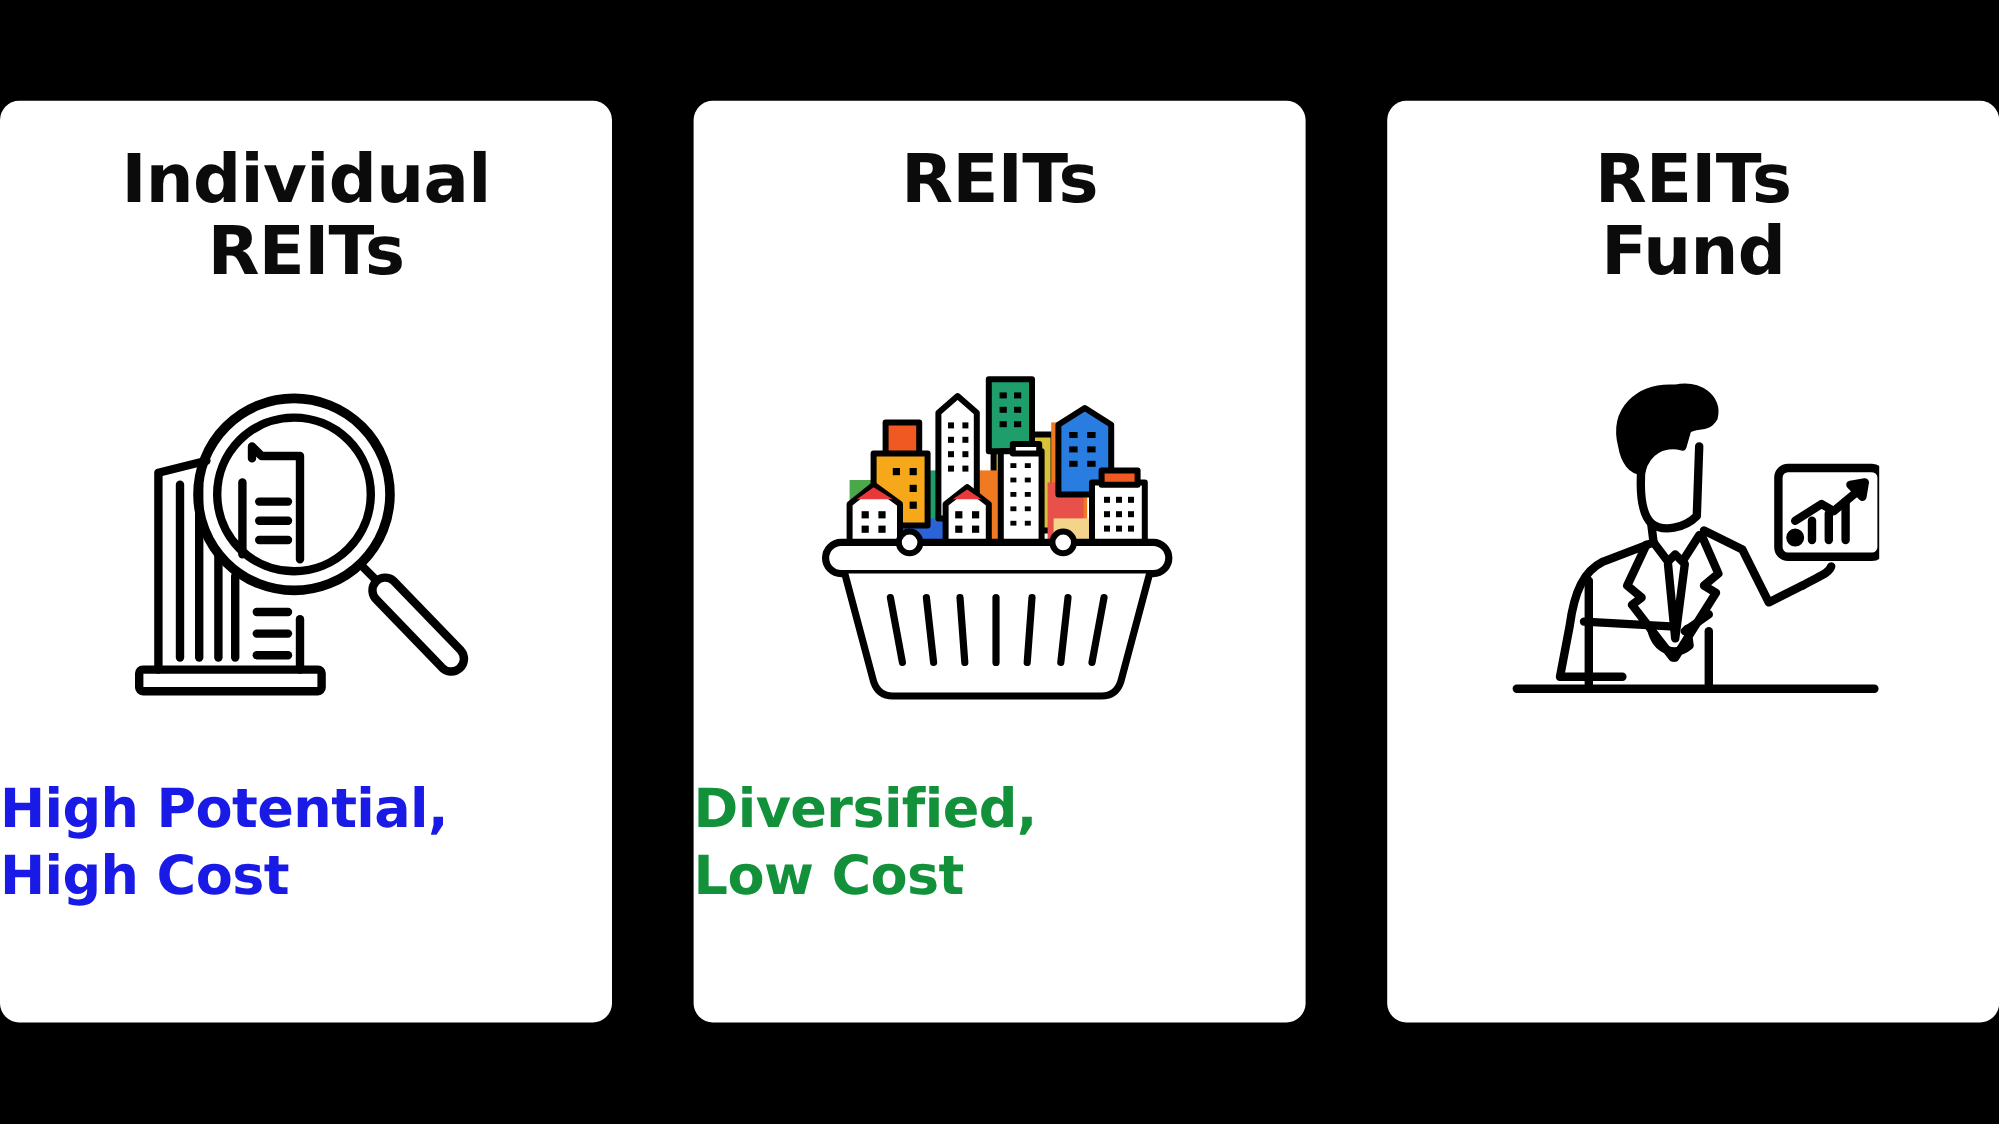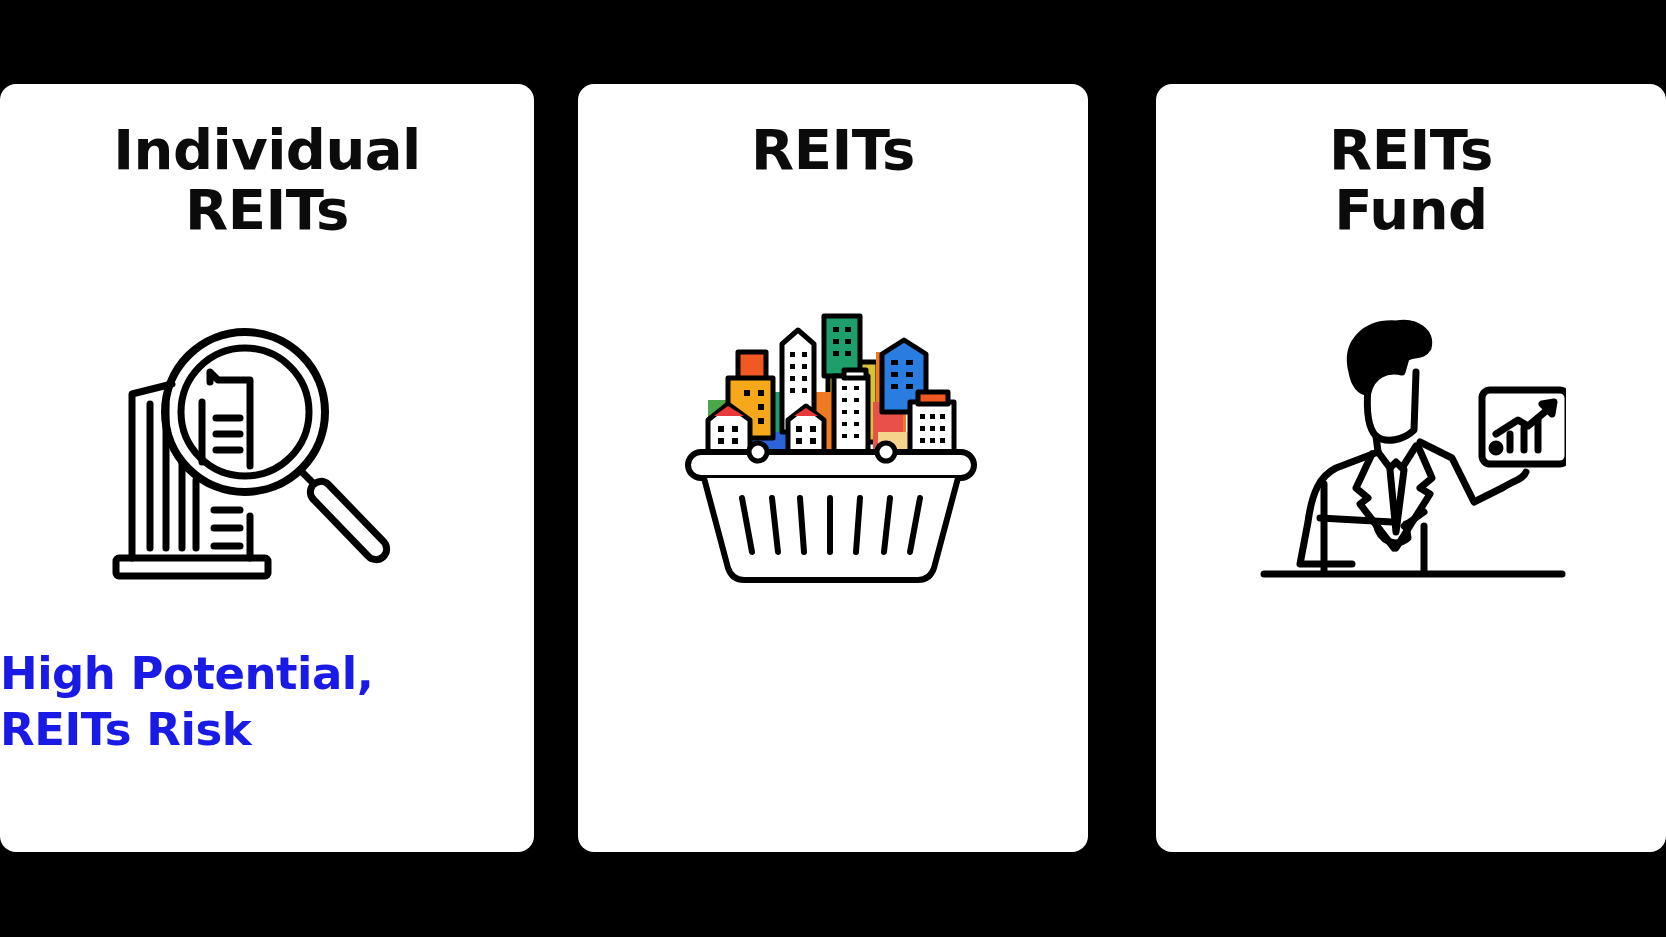--- a/index.html
+++ b/index.html
@@ -1,21 +1,21 @@
 <!DOCTYPE html>
 <html><head>
 <meta charset="utf-8">
 <style>
   html, body { margin: 0; padding: 0; background: #000; }
   body { width: 1666px; height: 937px; position: relative; overflow: hidden; font-family: "DejaVu Sans", "Liberation Sans", sans-serif; }
   .card {
     position: absolute; top: 84px; width: 510px; height: 768px;
     background: #ffffff; border-radius: 16px; overflow: hidden;
   }
-  .card.c1 { left: 0px; padding-left: 24px; }
+  .card.c1 { left: 0px; }
   .card.c2 { left: 578px; }
   .card.c3 { left: 1156px; }
   .title {
     position: absolute; top: 36px; left: 0; width: 100%;
     text-align: center; font-weight: bold; font-size: 56px; line-height: 60px;
     color: #0b0b0b; letter-spacing: -0.5px;
   }
   .title span { display: block; }
   .icon { position: absolute; top: 218px; left: 100px; width: 310px; height: 290px; }
   .subtitle {
@@ -54,21 +54,21 @@
     <line x1="102" y1="100" x2="102" y2="160"></line>
 
     <circle cx="145" cy="110" r="80" fill="none" stroke-width="8"></circle>
     <circle cx="145" cy="110" r="64" fill="none" stroke-width="7"></circle>
 
     <path d="M202 170 L216 184"></path>
     <path d="M214 198 L268 254 a10 10 0 0 0 16 -14 L228 182 a10 10 0 0 0 -14 16 Z" fill="#fff"></path>
   </svg>
   <div class="subtitle" style="color:#1a1ae6">
     <span>High Potential,</span>
-    <span>REITs Risk</span>
+    <span>High Cost</span>
   </div>
 </div>
 
 <div class="card c2">
   <div class="title">
     <span>REITs</span>
   </div>
   <svg class="icon" viewBox="0 0 310 290" stroke="#000" stroke-width="5" stroke-linejoin="round" stroke-linecap="round">
 
     <rect x="150" y="60" width="50" height="80" fill="#d8c23a"></rect>
@@ -177,20 +177,24 @@
     <g stroke-width="6">
       <line x1="64" y1="196" x2="74" y2="250"></line>
       <line x1="94" y1="196" x2="100" y2="250"></line>
       <line x1="122" y1="196" x2="126" y2="250"></line>
       <line x1="152" y1="196" x2="152" y2="250"></line>
       <line x1="182" y1="196" x2="178" y2="250"></line>
       <line x1="212" y1="196" x2="206" y2="250"></line>
       <line x1="242" y1="196" x2="232" y2="250"></line>
     </g>
   </svg>
+  <div class="subtitle" style="color:#12913a">
+    <span>Diversified,</span>
+    <span>Low Cost</span>
+  </div>
 </div>
 
 <div class="card c3">
   <div class="title">
     <span>REITs</span>
     <span>Fund</span>
   </div>
   <svg class="icon" viewBox="0 0 310 290" fill="none" stroke="#000" stroke-width="7" stroke-linecap="round" stroke-linejoin="round">
 
     <path d="M96 70 C88 40 110 20 140 22 C160 18 176 30 172 46 C166 56 158 50 150 56 L146 70 C130 66 116 74 112 90 C104 90 98 82 96 70 Z" fill="#000"></path>

